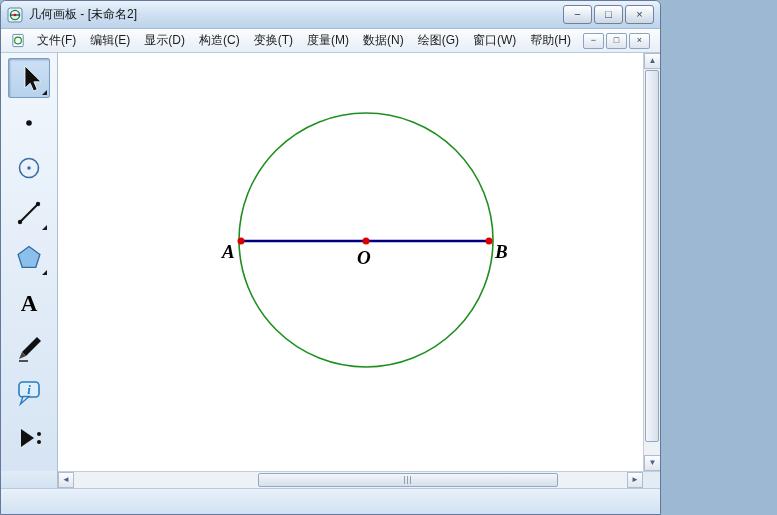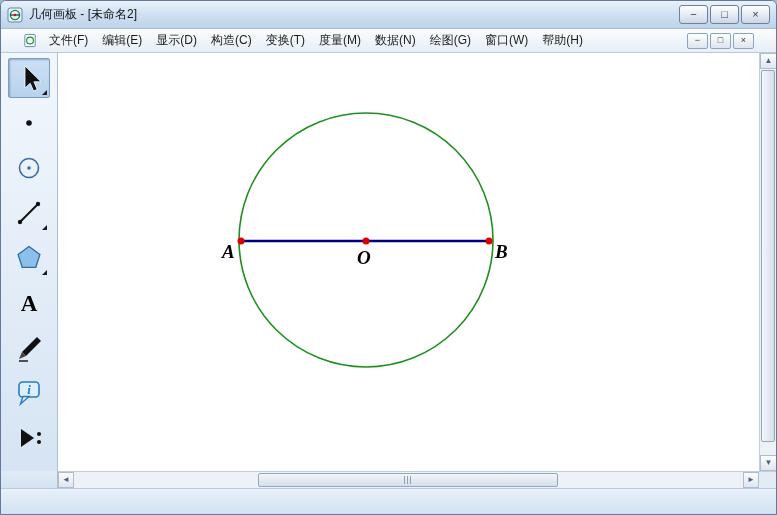--- a/index.html
+++ b/index.html
@@ -1,18 +1,18 @@
 <!DOCTYPE html>
 <html><head>
 <meta charset="utf-8">
 <style>
   html,body { margin:0; padding:0; background:#9db8d2; }
   * { box-sizing:border-box; }
   .window {
-    width:777px; height:515px;
+    width:661px; height:515px;
     border:1px solid #62799a;
     border-radius:6px 6px 0 0;
     overflow:hidden;
     display:flex; flex-direction:column;
     font-family:"Liberation Sans", sans-serif;
     background:#dce7f5;
   }
   
   .titlebar {
     height:28px; flex:0 0 28px;
@@ -30,21 +30,21 @@
     background:linear-gradient(#ffffff,#e8eef5 45%,#ccd7e5);
     font-size:11px; line-height:16px; text-align:center; color:#2d3b4e;
     cursor:default;
   }
   
   .menubar {
     height:24px; flex:0 0 24px;
     background:linear-gradient(#fbfdfe,#e7eef7);
     border-bottom:1px solid #b7cadf;
     display:flex; align-items:center;
-    padding:0 20px; font-size:12px; color:#1c1c1c;
+    padding:0 8px; font-size:12px; color:#1c1c1c;
   }
   .doc-icon { width:15px; height:15px; margin:0 4px 0 2px; }
   .menu-item { padding:4px 7px; border-radius:2px; }
   .child-controls { margin-left:auto; display:flex; gap:2px; padding-right:2px; }
   .child-btn {
     width:21px; height:16px;
     border:1px solid #8fa3bc; border-radius:2px;
     background:linear-gradient(#ffffff,#dde5ee);
     font-size:9px; line-height:13px; text-align:center; color:#2d3b4e;
   }

